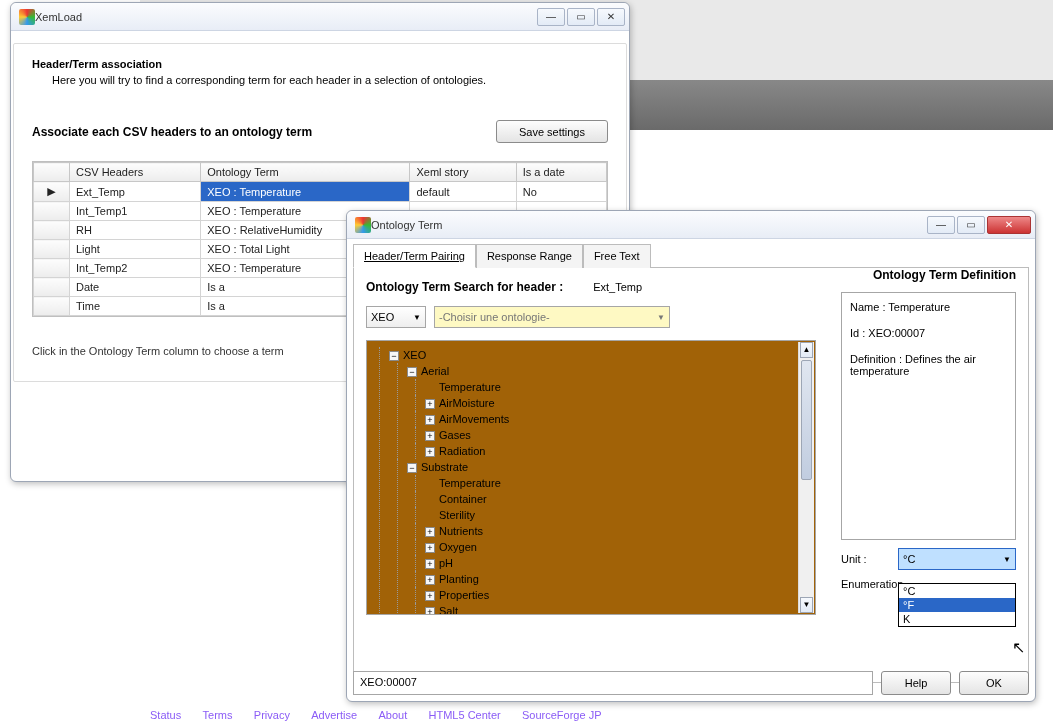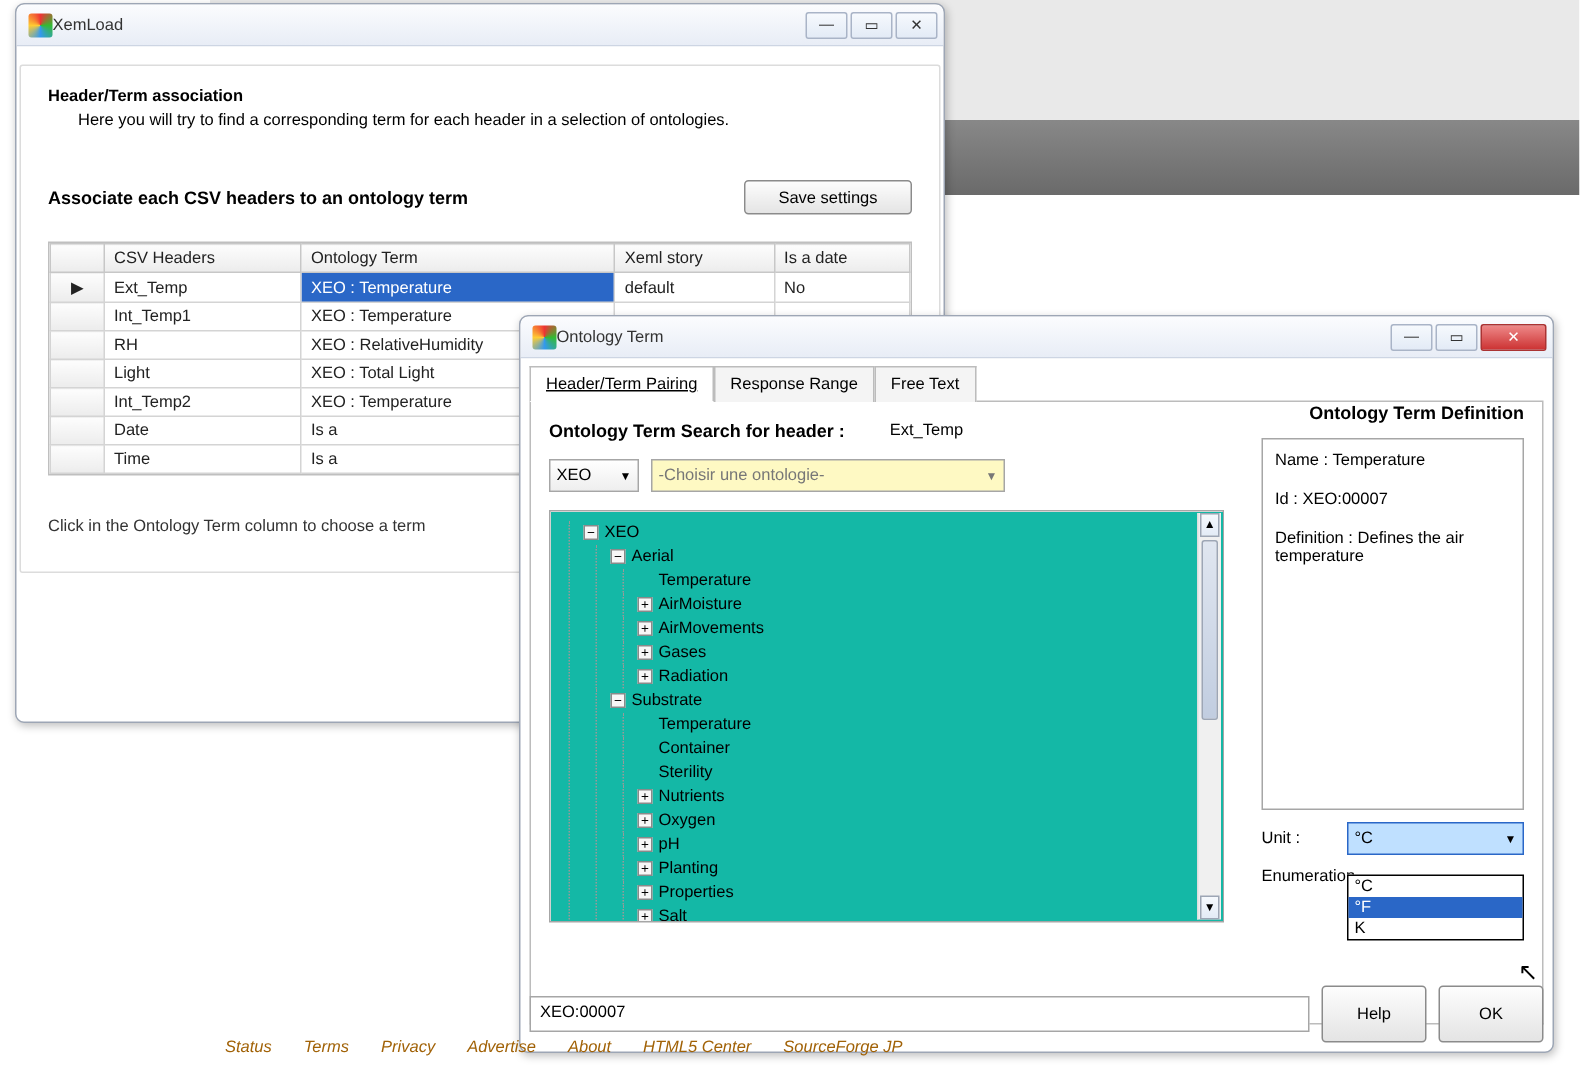--- a/index.html
+++ b/index.html
@@ -1,19 +1,19 @@
 <!DOCTYPE html>
 <html><head>
 <meta charset="utf-8">
 <style>
 *{box-sizing:border-box;margin:0;padding:0;font-family:Tahoma,Arial,sans-serif;font-size:11px;}
 body{background:#fff;width:1053px;height:722px;position:relative;overflow:hidden;}
 .bg-band{position:absolute;left:140px;top:80px;right:0;height:50px;background:linear-gradient(#888,#6a6a6a);}
 .bg-gray{position:absolute;left:140px;top:0;right:0;height:80px;background:#e9e9e9;}
-.footer-links{position:absolute;bottom:18px;left:150px;color:#a16207;font-size:12px;font-style:italic;}
+.footer-links{position:absolute;bottom:0;left:150px;color:#8b5cf6;font-size:12px;}
 .footer-links span{margin-right:18px;}
 
 .win{position:absolute;background:#fff;border:1px solid #9da6b5;border-radius:6px;box-shadow:1px 2px 6px rgba(0,0,0,0.25);}
 .titlebar{height:28px;background:linear-gradient(#fbfcfe,#e8edf6);border-bottom:1px solid #cdd5e3;display:flex;align-items:center;padding:0 4px 0 8px;border-radius:6px 6px 0 0;}
 .title-text{flex:1;color:#333;}
 .winbtns{display:flex;gap:0;}
 .winbtn{width:28px;height:18px;border:1px solid #a9b4c7;background:linear-gradient(#f6f9fd,#e3ebf6);border-radius:2px;margin-left:2px;display:flex;align-items:center;justify-content:center;font-size:10px;color:#333;cursor:default;}
 .winbtn.close-red{background:linear-gradient(#e88,#c33);border-color:#a33;color:#fff;width:44px;}
 .content{padding:12px 2px;}
 
@@ -41,40 +41,40 @@
 .tabs{display:flex;border-bottom:1px solid #bcbcbc;margin:4px 6px 0 6px;}
 .tab{border:1px solid #bcbcbc;border-bottom:none;background:#f4f4f4;padding:5px 10px;margin-right:0;position:relative;top:1px;cursor:default;}
 .tab.active{background:#fff;border-bottom:1px solid #fff;text-decoration:underline;}
 .pane{border:1px solid #bcbcbc;border-top:none;margin:0 6px;padding:12px;height:415px;position:relative;}
 .search-row{display:flex;align-items:center;margin-bottom:12px;gap:30px;}
 .search-row .slabel{font-weight:bold;font-size:12px;}
 .combo{border:1px solid #a6a6a6;background:linear-gradient(#fff,#eee);height:22px;display:inline-flex;align-items:center;padding:0 4px;min-width:60px;position:relative;}
 .combo .arrow{margin-left:auto;font-size:8px;}
 .combo.wide{min-width:236px;background:#fef9c3;color:#777;}
 
-.tree-box{border:1px solid #a6a6a6;background:#14b8a6;width:450px;height:275px;overflow:auto;padding:6px 4px;position:relative;}
+.tree-box{border:1px solid #a6a6a6;background:#a16207;width:450px;height:275px;overflow:auto;padding:6px 4px;position:relative;}
 .tree li{list-style:none;padding-left:18px;position:relative;line-height:16px;}
 .tree .toggle{display:inline-block;width:10px;height:10px;border:1px solid #8a8a8a;text-align:center;line-height:8px;font-size:9px;margin-right:4px;vertical-align:middle;background:#f7f7f7;}
 .tree .leaf{display:inline-block;width:10px;margin-right:4px;}
 .tree .dotted::before{content:"";position:absolute;left:8px;top:0;bottom:0;border-left:1px dotted #999;}
 
 .def-panel{position:absolute;right:12px;top:0;width:175px;}
 .def-title{font-weight:bold;font-size:12px;margin-bottom:10px;text-align:right;}
 .def-box{border:1px solid #a6a6a6;background:#fff;height:248px;padding:8px;font-size:11px;}
 .def-box div{margin-bottom:14px;}
 .unit-row{display:flex;align-items:center;margin-top:8px;margin-bottom:6px;}
 .unit-row .ulabel{width:80px;}
 
 .dropdown-open{position:absolute;border:1px solid #000;background:#fff;width:118px;z-index:50;}
 .dropdown-open div{padding:1px 4px;}
 .dropdown-open div.hl{background:#2a67c7;color:#fff;}
 
 .bottom-bar{position:absolute;left:6px;right:6px;bottom:6px;display:flex;align-items:center;gap:8px;}
 .path-box{border:1px solid #a6a6a6;background:#fff;height:24px;flex:1;padding:4px 6px;}
-.btn2{border:1px solid #8b8b8b;background:linear-gradient(#fdfdfd,#e4e4e4);border-radius:3px;width:70px;height:38px;display:inline-flex;align-items:center;justify-content:center;cursor:default;}
+.btn2{border:1px solid #8b8b8b;background:linear-gradient(#fdfdfd,#e4e4e4);border-radius:3px;width:70px;height:24px;display:inline-flex;align-items:center;justify-content:center;cursor:default;}
 
 .scrollbar{position:absolute;right:1px;top:1px;bottom:1px;width:16px;background:#f0f0f0;border-left:1px solid #ddd;}
 .scrollbar .thumb{position:absolute;left:2px;right:2px;background:linear-gradient(#e0e6f0,#c1cde0);border:1px solid #9da6b5;border-radius:2px;}
 .scrollbar .thumb.v{top:18px;height:120px;}
 .scrollbar .sbtn{position:absolute;left:1px;right:1px;height:16px;background:linear-gradient(#f6f9fd,#e3ebf6);border:1px solid #9da6b5;font-size:8px;text-align:center;line-height:14px;}
 .cursor-icon{position:absolute;pointer-events:none;z-index:100;font-size:16px;color:#000;}
 .logo{display:inline-block;width:16px;height:16px;background:conic-gradient(#e33,#3b3,#39e,#fc3,#e33);border-radius:2px;}
 </style>
 </head>
 <body>

